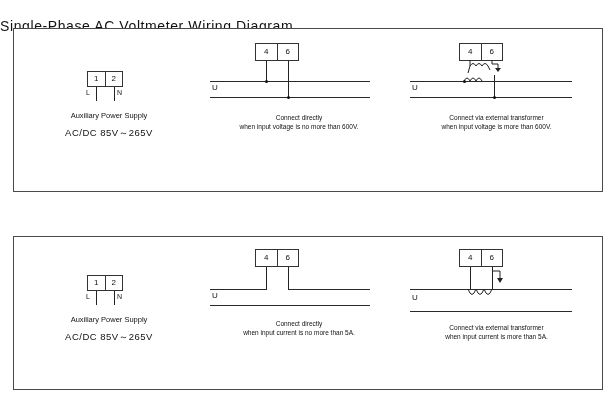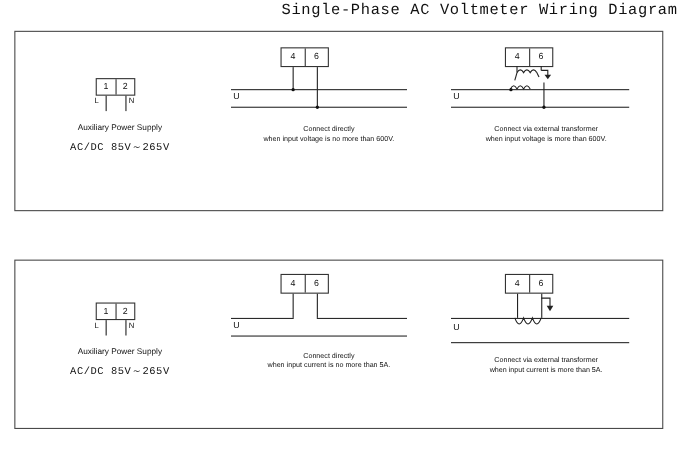--- a/index.html
+++ b/index.html
@@ -23,27 +23,27 @@
 
   .section {
     position: absolute;
     left: 0;
     width: 616px;
   }
   .section-voltmeter { top: 0; height: 208px; }
   .section-ammeter   { top: 208px; height: 200px; }
 
   .section-title {
-    text-align: right;
-    font-family: Liberation Mono, monospace;
+    text-align: left;
+    font-family: Liberation Sans, sans-serif;
     font-size: 14px;
     letter-spacing: 0.6px;
     color: #111111;
     line-height: 20px;
-    padding-top: 0;
+    padding-top: 16px;
     white-space: nowrap;
   }
 
   .panel {
     position: absolute;
     left: 13px;
     right: 13px;
     border: 1px solid #4a4a4a;
     background: #ffffff;
   }
@@ -130,21 +130,21 @@
     width: 100%;
     text-align: center;
     white-space: nowrap;
     color: #111111;
   }
   .aux-name {
     font-family: "Liberation Sans", sans-serif;
     font-size: 7.5px;
   }
   .aux-range {
-    font-family: Liberation Mono, monospace;
+    font-family: Liberation Sans, sans-serif;
     font-size: 9.5px;
     letter-spacing: 0.5px;
   }
 
   svg { display: block; overflow: visible; }
 </style>
 </head>
 <body>
 
 <div class="page">

